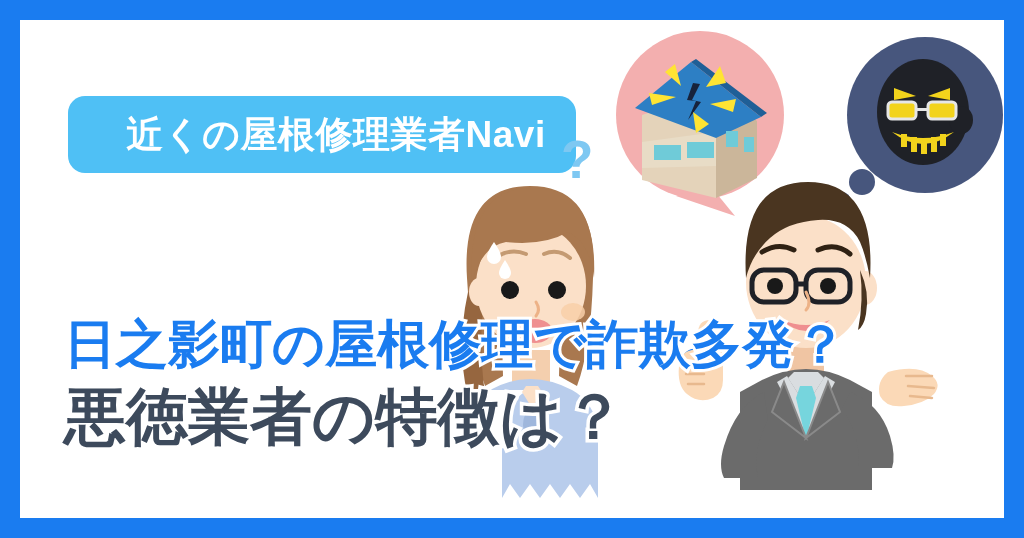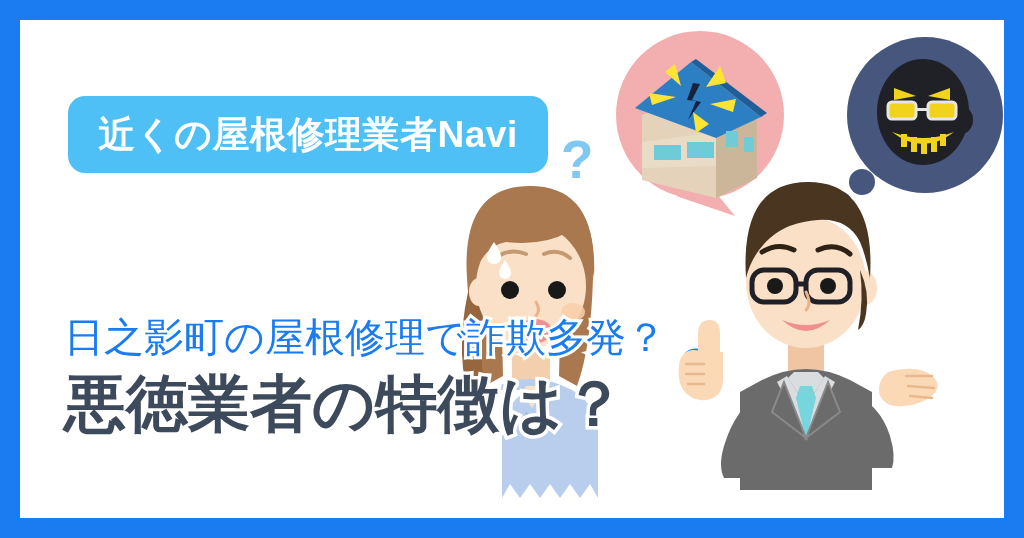--- a/index.html
+++ b/index.html
@@ -20,41 +20,42 @@
   }
 
   
   .badge{
     position:absolute;left:48px;top:76px;
     width:480px;height:77px;
     background:#4fc0f5;
     border-radius:17px;
     display:flex;align-items:center;justify-content:center;
     z-index:40;
+    padding-left:28px;
   }
   .badge-label{
     color:#ffffff;
     font-size:37px;
     font-weight:bold;
     letter-spacing:.5px;
     white-space:nowrap;
   }
   .qmark-badge{
     position:absolute;left:541px;top:113px;
     font-size:53px;font-weight:bold;color:#7ec8f2;
     z-index:40;line-height:1;
   }
 
   
   .headline{
     position:absolute;left:44px;top:296px;
     z-index:60;
   }
   .h-line1{
-    font-size:40px;font-weight:normal;color:#1a7cf0;
+    font-size:52px;font-weight:bold;color:#1a7cf0;
     letter-spacing:0px;white-space:nowrap;line-height:1.08;
     -webkit-text-stroke:6px #ffffff;
     paint-order:stroke fill;
   }
   .h-line2{
     font-size:62px;font-weight:bold;color:#3d4a5c;
     letter-spacing:0px;white-space:nowrap;line-height:1.18;
     margin-top:8px;
     -webkit-text-stroke:7px #ffffff;
     paint-order:stroke fill;

